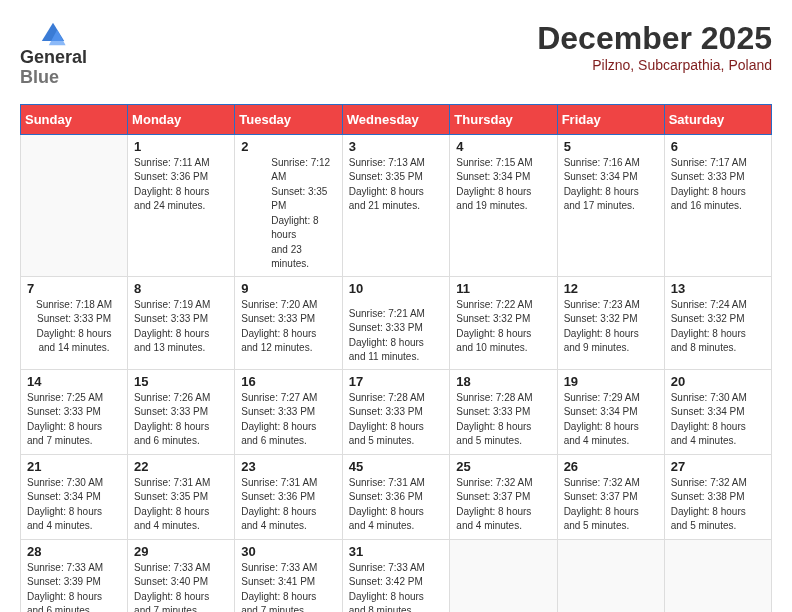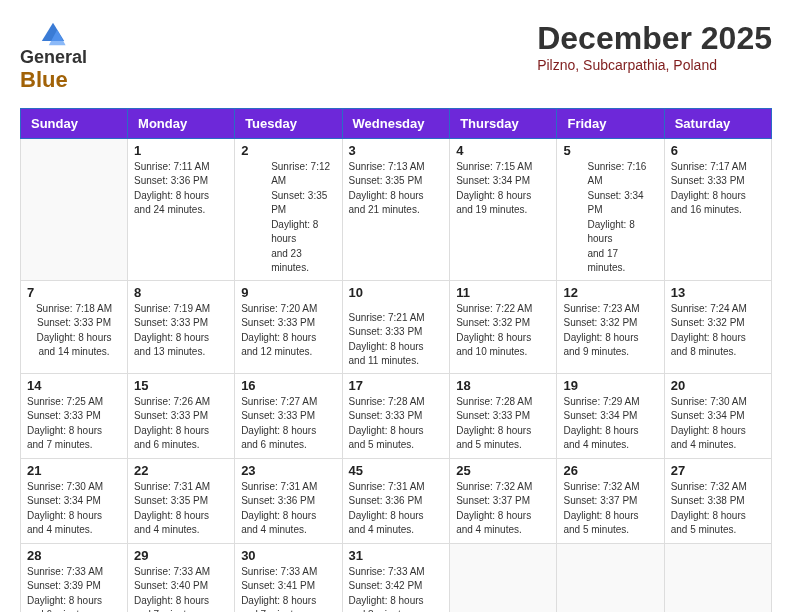--- a/index.html
+++ b/index.html
@@ -25,51 +25,52 @@
       display: flex;
       flex-direction: column;
       line-height: 1.1;
     }
     .logo-general {
       font-size: 18px;
       font-weight: bold;
       color: #333;
     }
     .logo-blue {
-      font-size: 22px;
-      font-weight: bold;
-      color: #a16207;
+      font-size: 18px;
+      font-weight: bold;
+      color: #737373;
     }
     .logo-icon {
       width: 28px;
       height: 28px;
       margin-right: 2px;
     }
     .title-block {
+      text-align: right;
     }
     .month-title {
       font-size: 32px;
       font-weight: bold;
       color: #333;
     }
     .location {
       font-size: 14px;
       color: #7f1d1d;
     }
     .calendar {
       width: 100%;
       border-collapse: collapse;
       border: 1px solid #ccc;
     }
     .calendar th {
-      background-color: #6d28d9;
+      background-color: #ef4444;
       color: #fff;
       font-size: 13px;
       font-weight: bold;
-      padding: 7px 10px;
+      padding: 7px 4px;
       text-align: left;
       border: 1px solid #2a6bc5;
     }
     .calendar td {
       vertical-align: top;
       padding: 4px 6px;
       font-size: 10.5px;
       color: #333;
       border: 1px solid #ddd;
       width: 108px;
@@ -153,21 +154,21 @@
         </td>
         <td>
           <span class="day-num">4</span>
           <div class="day-info" style="white-space: pre-line;">Sunrise: 7:15 AM
 Sunset: 3:34 PM
 Daylight: 8 hours
 and 19 minutes.</div>
         </td>
         <td>
           <span class="day-num">5</span>
-          <div class="day-info" style="white-space: pre-line; margin-left: 24px;">Sunrise: 7:16 AM
+          <div class="day-info" style="white-space: pre-line;">Sunrise: 7:16 AM
 Sunset: 3:34 PM
 Daylight: 8 hours
 and 17 minutes.</div>
         </td>
         <td>
           <span class="day-num">6</span>
           <div class="day-info" style="white-space: pre-line;">Sunrise: 7:17 AM
 Sunset: 3:33 PM
 Daylight: 8 hours
 and 16 minutes.</div>

